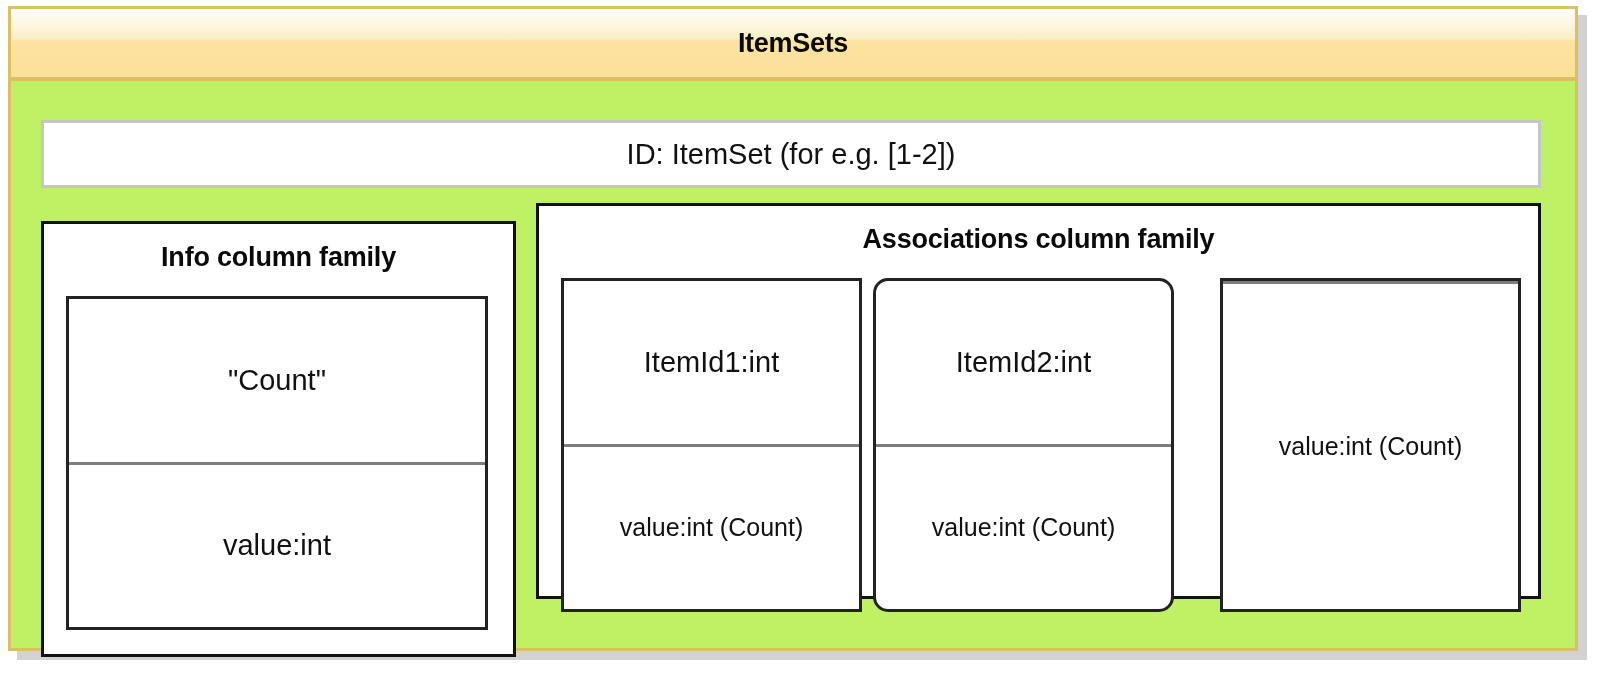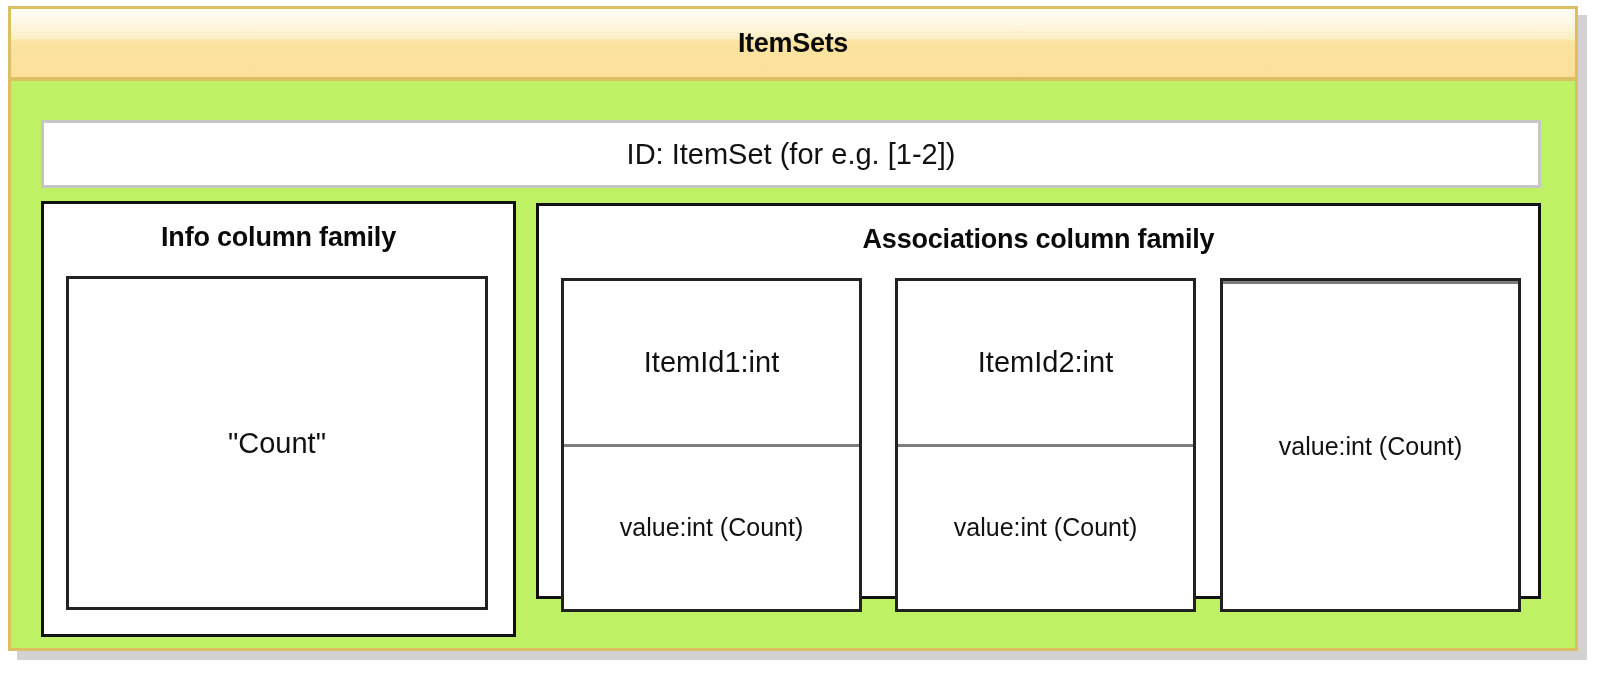--- a/index.html
+++ b/index.html
@@ -78,21 +78,21 @@
 
   
   .family-box {
     position: absolute;
     box-sizing: border-box;
     border: 3px solid #111111;
     background: #ffffff;
   }
   #info-family {
     left: 30px;
-    top: 120px;
+    top: 140px;
     width: 475px;
     height: 436px;
   }
   #assoc-family {
     left: 525px;
     top: 122px;
     width: 1005px;
     height: 396px;
   }
   .family-title {
@@ -132,21 +132,21 @@
     top: 72px;
     width: 422px;
     height: 334px;
   }
   .assoc-cell {
     top: 72px;
     width: 301px;
     height: 334px;
   }
   #assoc-cell-1 { left: 22px; }
-  #assoc-cell-2 { left: 356px; }
+  #assoc-cell-2 { left: 334px; border-radius: 15px; }
   #assoc-cell-3 { left: 681px; }
 
   .assoc-cell .cell-value {
     font-size: 25px;
   }
 </style>
 </head>
 <body>
 
 <div id="table-card">
@@ -158,20 +158,21 @@
   <div id="card-body">
 
     <div id="rowkey-box">
       <div id="rowkey-label">ID: ItemSet (for e.g. [1-2])</div>
     </div>
 
     <div class="family-box" id="info-family">
       <div class="family-title">Info column family</div>
       <div class="cell" id="info-cell">
         <div class="cell-qualifier">"Count"</div>
+        <div class="cell-value">value:int</div>
       </div>
     </div>
 
     <div class="family-box" id="assoc-family">
       <div class="family-title">Associations column family</div>
 
       <div class="cell assoc-cell" id="assoc-cell-1">
         <div class="cell-qualifier">ItemId1:int</div>
         <div class="cell-value">value:int (Count)</div>
       </div>

